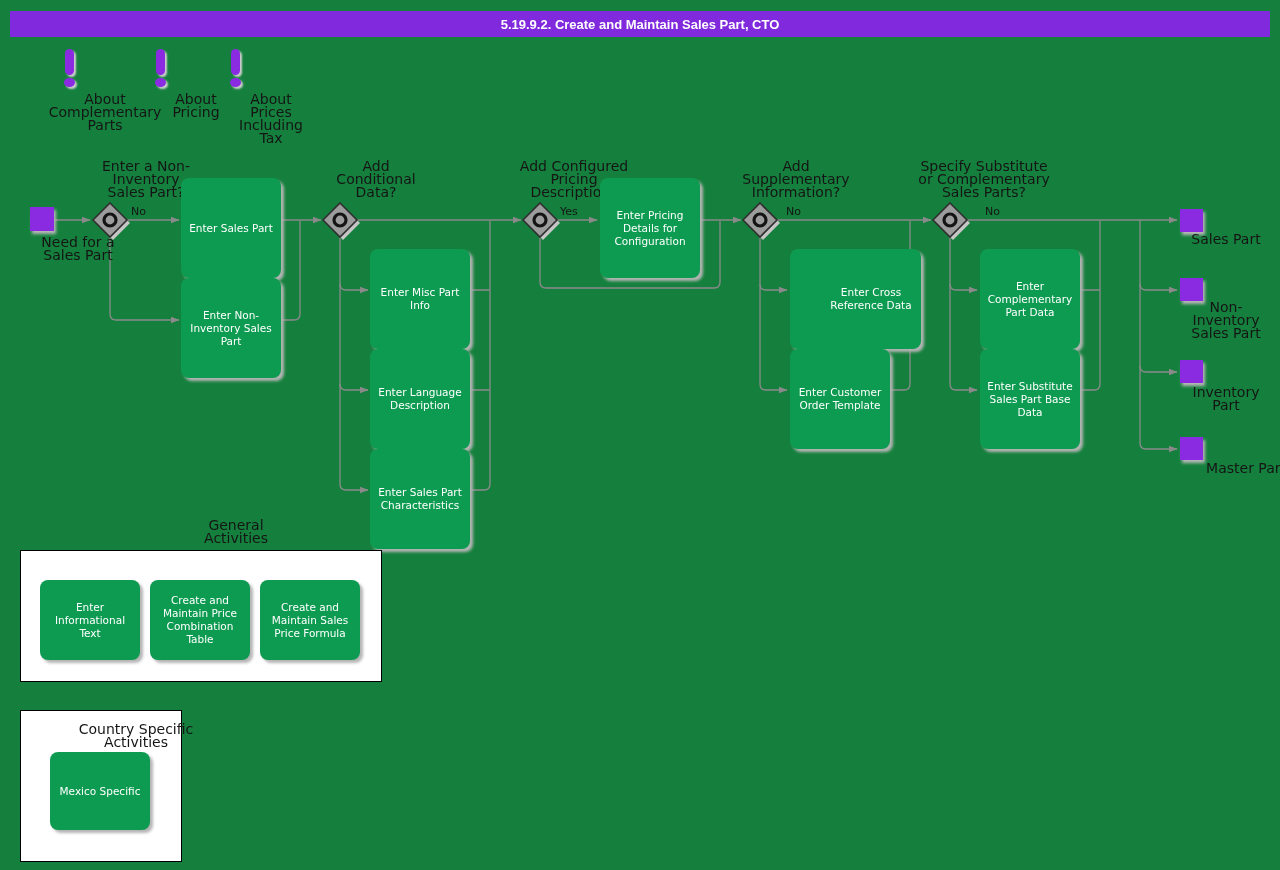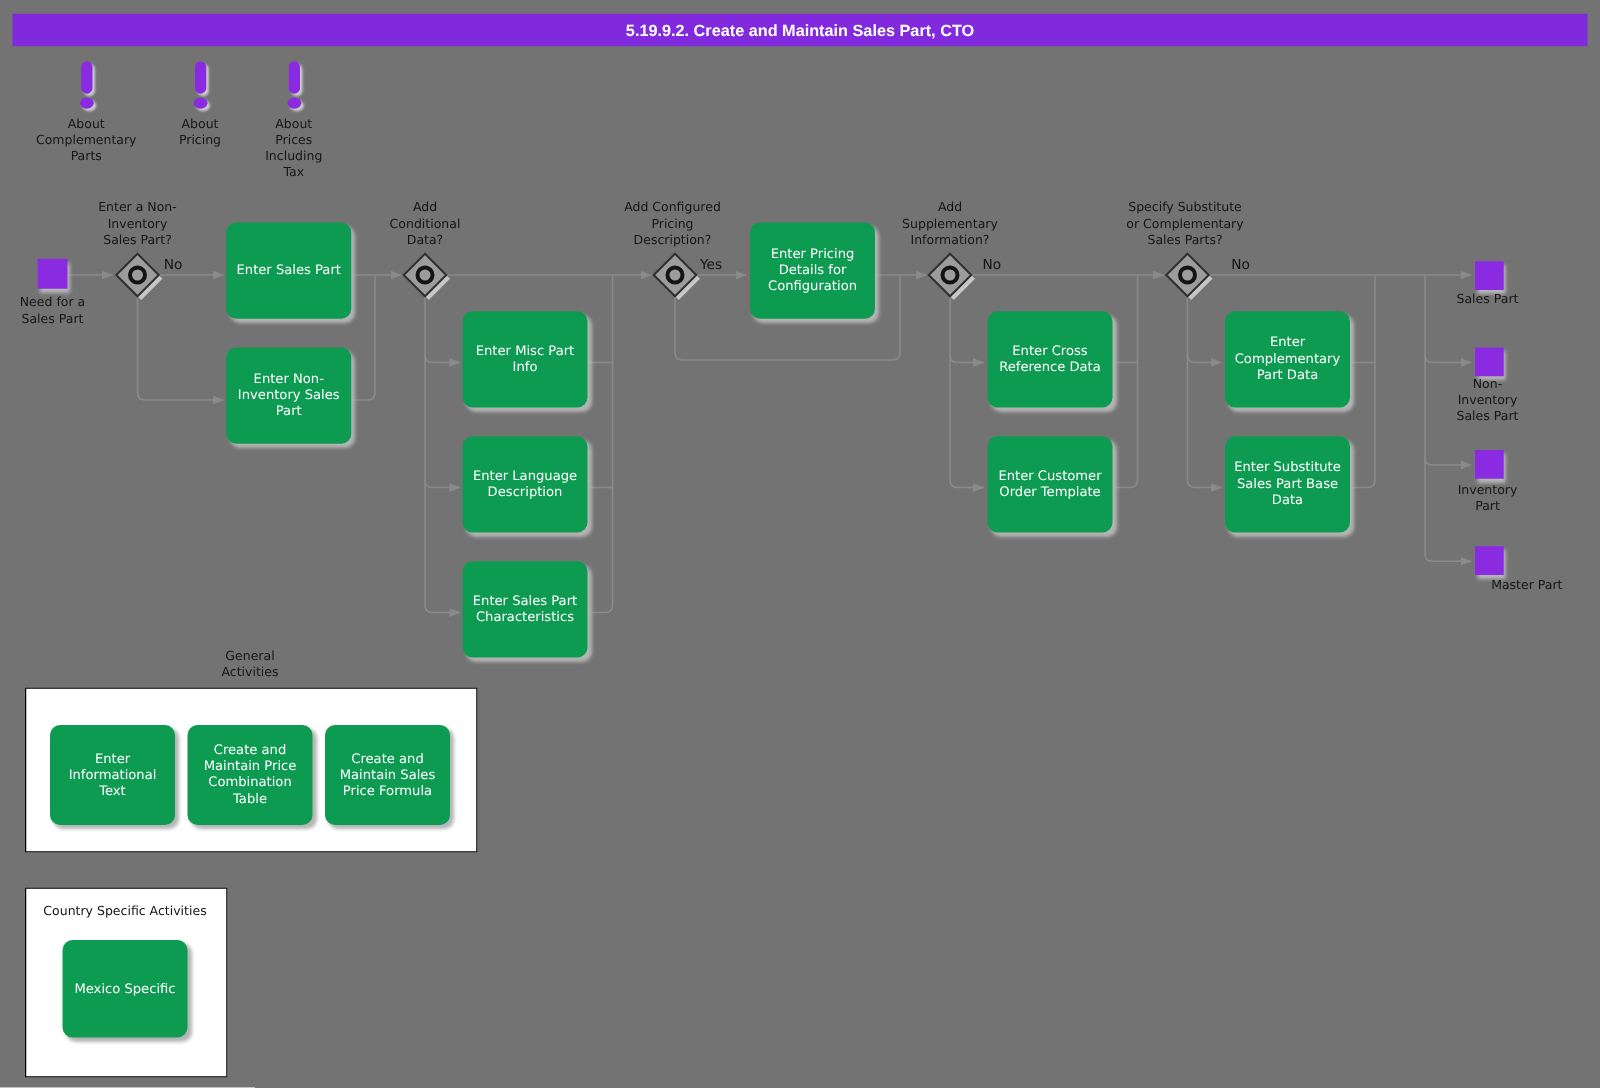--- a/index.html
+++ b/index.html
@@ -1,28 +1,28 @@
 <!DOCTYPE html>
 <html><head>
 <meta charset="utf-8">
 <style>
   html,body{margin:0;padding:0;background:#fff;}
   body{font-family:"DejaVu Sans",sans-serif;}
-  #canvas{position:relative;width:1280px;height:870px;background:#737373;overflow:hidden;}
+  #canvas{position:relative;width:1280px;height:870px;background:#15803d;overflow:hidden;}
   .titlebar{position:absolute;left:10px;top:11px;width:1260px;height:26px;background:#8129dd;
     color:#fff;font-family:"Liberation Sans",sans-serif;font-weight:bold;font-size:13px;
     text-align:center;line-height:27px;}
   svg.wires{position:absolute;left:0;top:0;pointer-events:none;}
   .ln{fill:none;stroke:#8a8a8a;stroke-width:1.3;}
-  .activity{position:absolute;width:100px;height:77px;background:#0d9b51;border-radius:8px;
+  .activity{position:absolute;width:100px;height:100px;background:#0d9b51;border-radius:8px;
     box-shadow:3px 3px 3px #b5b5b5;color:#fff;display:flex;align-items:center;justify-content:center;
     font-size:10.5px;line-height:13px;text-align:center;white-space:pre-line;cursor:pointer;}
   .activity span{display:block;width:100%;}
   .sq{position:absolute;width:23px;height:23px;background:#8a2be2;box-shadow:2px 3px 3px #b9b9b9;cursor:pointer;}
-  .lbl{position:absolute;font-size:10px;line-height:13px;color:#151515;text-align:center;white-space:pre-line;}
+  .lbl{position:absolute;font-size:14px;line-height:13px;color:#151515;text-align:center;white-space:pre-line;margin-left:36px;}
   .branch{position:absolute;font-size:11px;line-height:13px;color:#151515;}
   .sec{position:absolute;border:1px solid #000;background:#fff;}
   .excl{position:absolute;width:11px;cursor:pointer;}
   .excl .bar{width:9px;height:26px;margin-left:1px;border-radius:4.5px;background:#8a2be2;box-shadow:2px 2px 2px #cfcfcf;}
   .excl .dot{width:11px;height:9px;margin-top:3px;border-radius:50%;background:#8a2be2;box-shadow:2px 2px 2px #cfcfcf;}
 </style>
 </head>
 <body>
 
 <div id="canvas">
@@ -143,21 +143,21 @@
 Part</span></div>
   <div class="activity" style="left:370px;top:249px;"><span>Enter Misc Part
 Info</span></div>
   <div class="activity" style="left:370px;top:349px;"><span>Enter Language
 Description</span></div>
   <div class="activity" style="left:370px;top:449px;"><span>Enter Sales Part
 Characteristics</span></div>
   <div class="activity" style="left:600px;top:178px;"><span>Enter Pricing
 Details for
 Configuration</span></div>
-  <div class="activity" style="left:790px;top:249px;"><span>Enter Cross
+  <div class="activity" style="left:790px;top:249px;padding-left:31px;"><span>Enter Cross
 Reference Data</span></div>
   <div class="activity" style="left:790px;top:349px;"><span>Enter Customer
 Order Template</span></div>
   <div class="activity" style="left:980px;top:249px;"><span>Enter
 Complementary
 Part Data</span></div>
   <div class="activity" style="left:980px;top:349px;"><span>Enter Substitute
 Sales Part Base
 Data</span></div>
 

